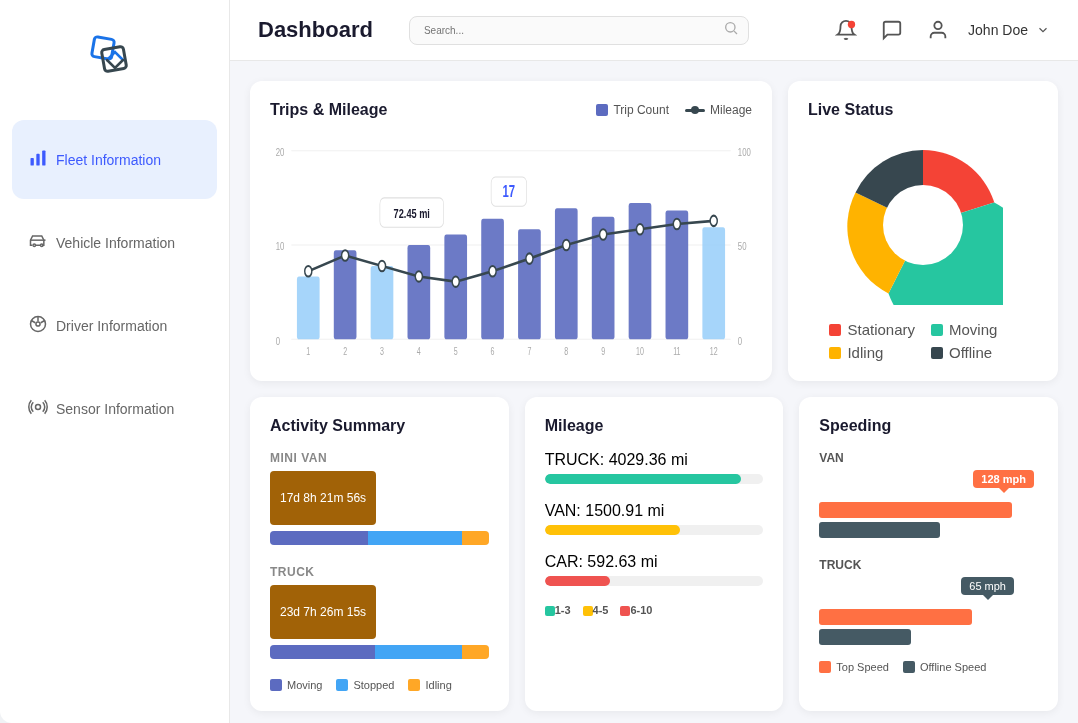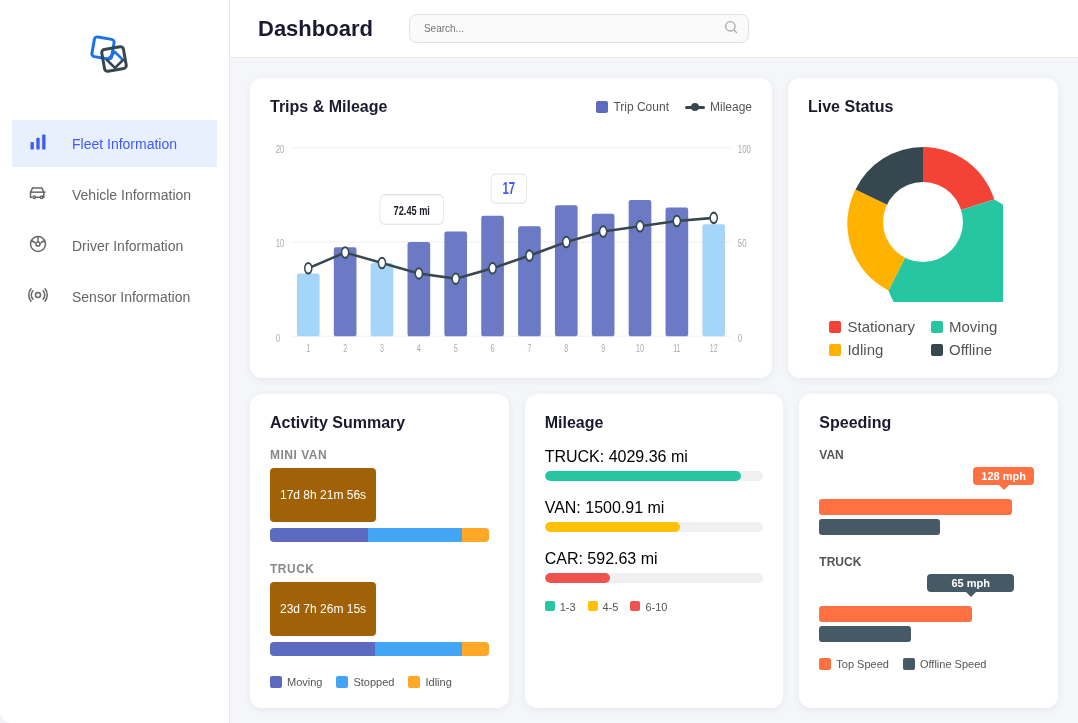--- a/index.html
+++ b/index.html
@@ -23,23 +23,23 @@
       padding: 10px 20px 30px;
     }
     .logo-icon {
       width: 60px;
       height: 60px;
     }
     .nav-items { flex: 1; padding: 0 12px; }
     .nav-item {
       display: flex;
       align-items: center;
-      gap: 24px;
-      padding: 12px 16px;
-      border-radius: 0;
+      gap: 8px;
+      padding: 28px 16px;
+      border-radius: 12px;
       cursor: pointer;
       color: #666;
       font-size: 14px;
       font-weight: 500;
       margin-bottom: 4px;
     }
     .nav-item.active {
       background: #e8f0fe;
       color: #3d5afe;
     }
@@ -331,22 +331,22 @@
     }
     .mileage-legend {
       display: flex;
       gap: 12px;
       margin-top: 10px;
       font-size: 11px;
       color: #555;
     }
     .mileage-legend-item {
       display: flex;
-      align-items: flex-start;
-      gap: 5px;
+      align-items: flex-end;
+      font-weight: bold;
     }
     .mileage-legend-dot {
       width: 10px;
       height: 10px;
       border-radius: 2px;
     }
 
     
     .speeding-item {
       margin-bottom: 16px;
@@ -383,22 +383,22 @@
       transform: translateX(-50%);
       border-left: 5px solid transparent;
       border-right: 5px solid transparent;
       border-top: 5px solid #ff7043;
     }
     .speeding-tooltip2 {
       position: absolute;
       background: #455a64;
       color: #fff;
       font-size: 11px;
-      font-weight: 700;
-      padding: 3px 24px;
+      font-weight: 400;
+      padding: 3px 8px;
       border-radius: 4px;
       margin-left: 38px;
     }
     .speeding-tooltip2::after {
       content: '';
       position: absolute;
       bottom: -5px;
       left: 50%;
       transform: translateX(-50%);
       border-left: 5px solid transparent;
@@ -491,20 +491,46 @@
   <header class="header">
     <h1 class="header-title">Dashboard</h1>
     <div class="search-bar">
       <input type="text" placeholder="Search..." style="">
       <span class="search-icon-wrap">
         <svg width="16" height="16" viewBox="0 0 24 24" fill="none" stroke="#aaa" stroke-width="2">
             <circle cx="11" cy="11" r="7"></circle>
             <line x1="21" y1="21" x2="16.65" y2="16.65"></line>
           </svg>
       </span>
+    </div>
+    <div class="header-actions">
+      <div class="header-icon-btn">
+        <svg width="22" height="22" viewBox="0 0 24 24" fill="none" stroke="#555" stroke-width="2">
+            <path d="M18 8A6 6 0 0 0 6 8c0 7-3 9-3 9h18s-3-2-3-9"></path>
+            <path d="M13.73 21a2 2 0 0 1-3.46 0"></path>
+            <circle cx="18" cy="6" r="4" fill="#f44336" stroke="none"></circle>
+          </svg>
+      </div>
+      <div class="header-icon-btn">
+        <svg width="22" height="22" viewBox="0 0 24 24" fill="none" stroke="#555" stroke-width="2">
+            <path d="M21 15a2 2 0 0 1-2 2H7l-4 4V5a2 2 0 0 1 2-2h14a2 2 0 0 1 2 2z"></path>
+          </svg>
+      </div>
+      <div class="header-icon-btn">
+        <svg width="22" height="22" viewBox="0 0 24 24" fill="none" stroke="#555" stroke-width="2">
+            <path d="M20 21v-2a4 4 0 0 0-4-4H8a4 4 0 0 0-4 4v2"></path>
+            <circle cx="12" cy="7" r="4"></circle>
+          </svg>
+      </div>
+      <div class="user-info">
+        <span>John Doe</span>
+        <svg width="14" height="14" viewBox="0 0 24 24" fill="none" stroke="#555" stroke-width="2">
+            <polyline points="6 9 12 15 18 9"></polyline>
+          </svg>
+      </div>
     </div>
   </header>
 
   <div class="dashboard">
 
     <div class="card trips-card">
       <div class="card-header">
         <span class="card-title">Trips &amp; Mileage</span>
         <div class="legend">
           <div class="legend-item">

